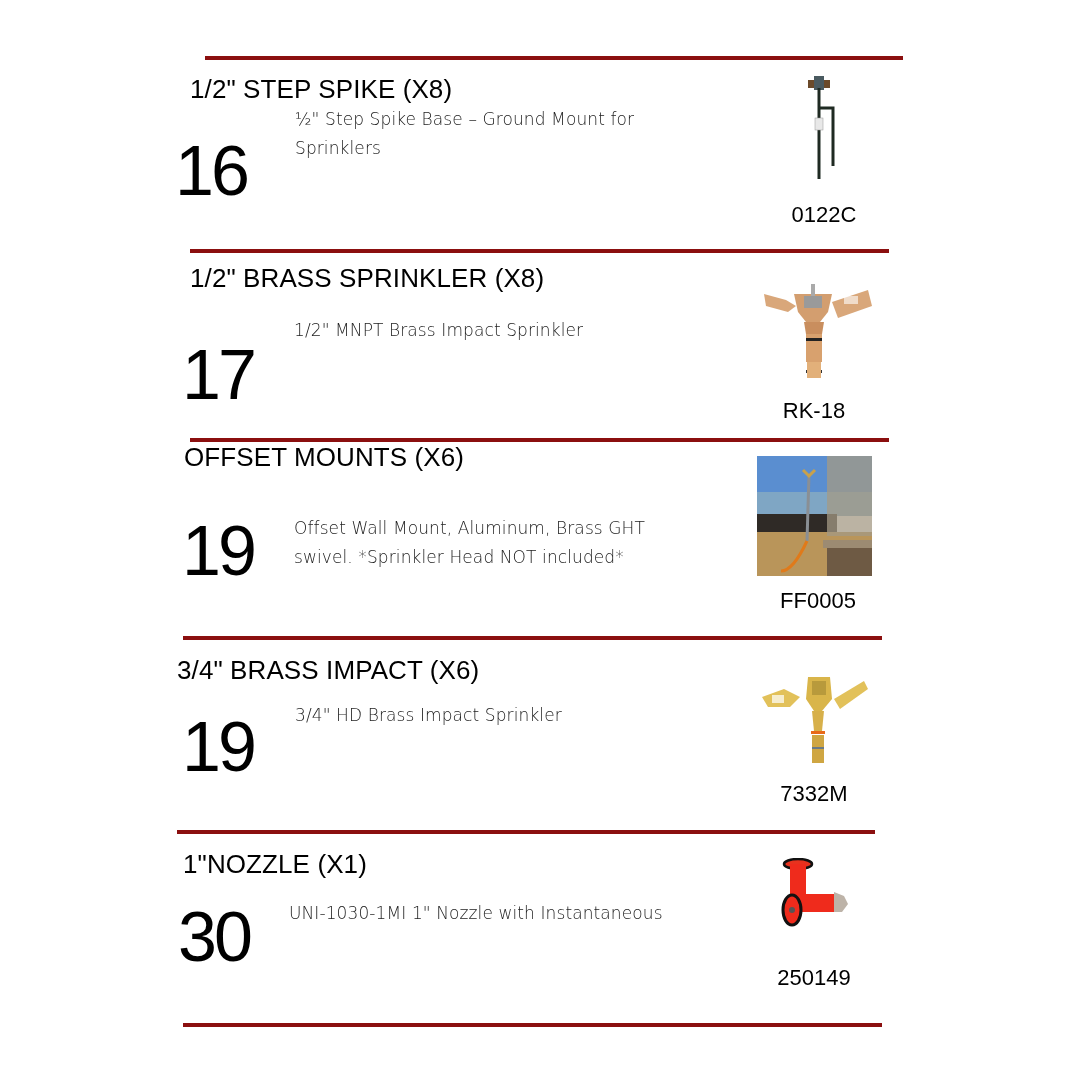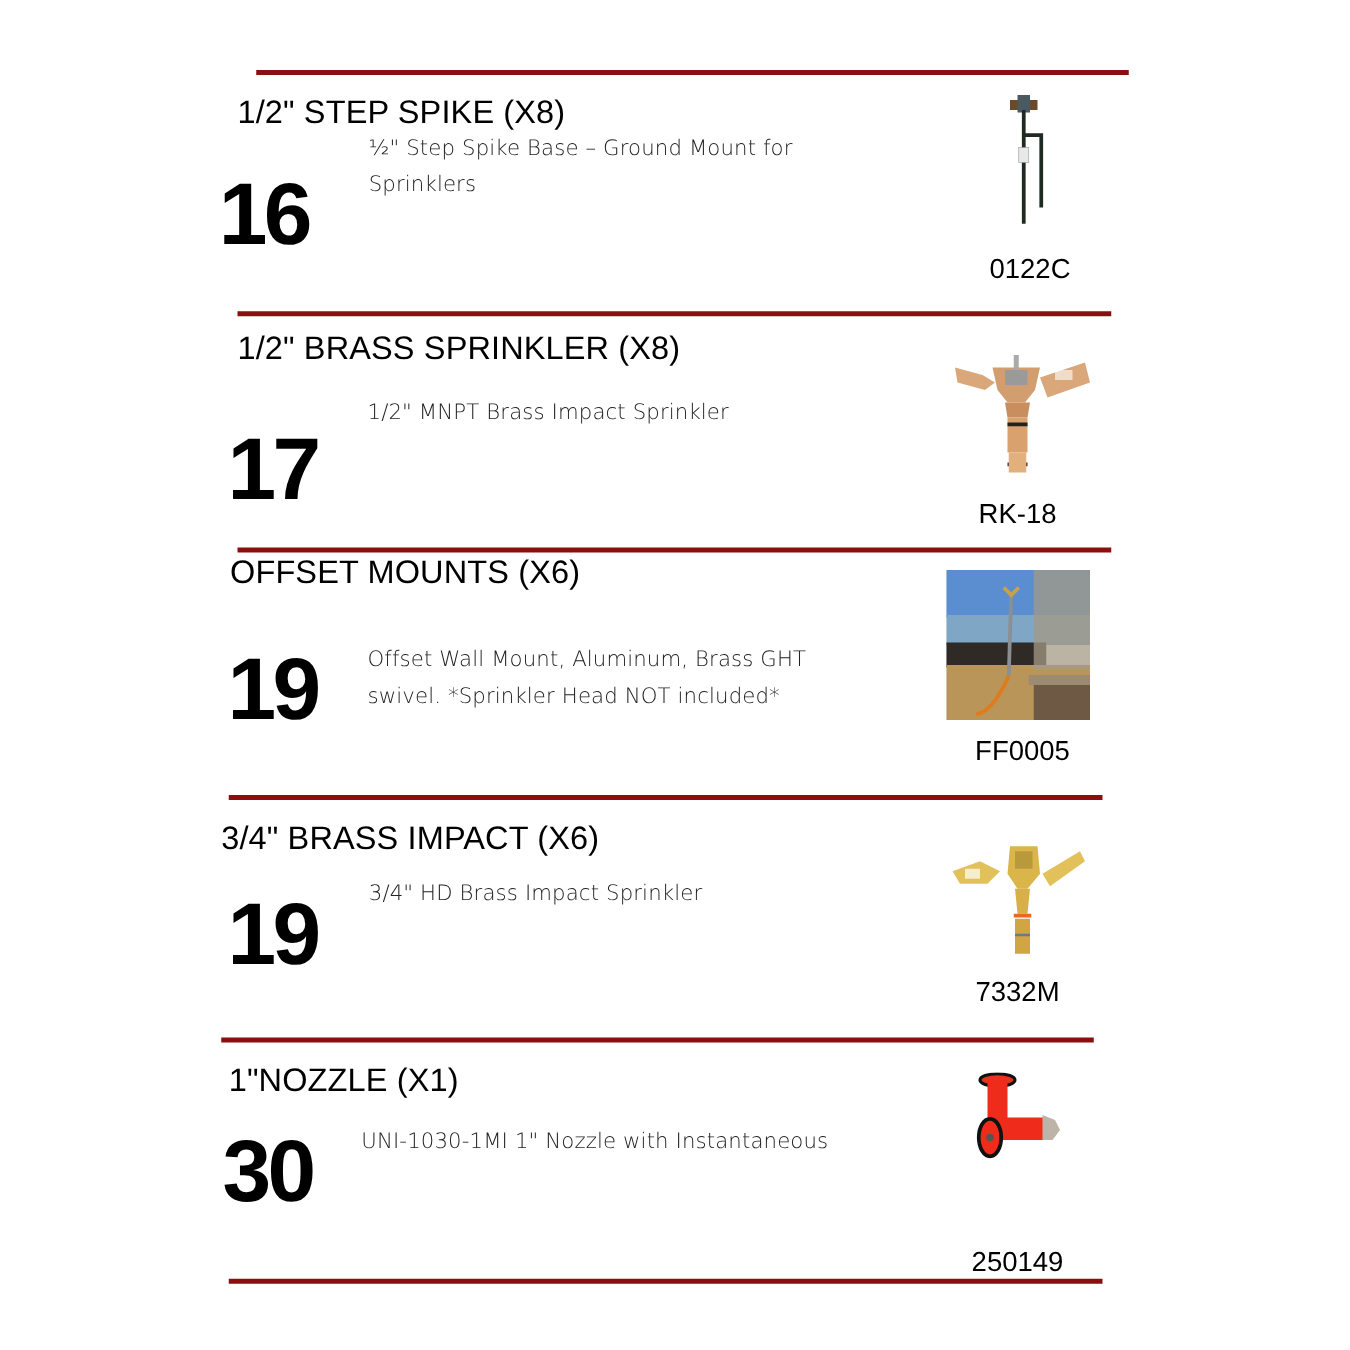--- a/index.html
+++ b/index.html
@@ -1,19 +1,19 @@
 <!DOCTYPE html>
 <html><head>
 <meta charset="utf-8">
 <style>
   html, body { margin:0; padding:0; background:#ffffff; }
   body { width:1080px; height:1080px; position:relative; overflow:hidden; font-family:"Liberation Sans", sans-serif; color:#000; }
   .rule { position:absolute; height:4px; background:#8b0f0f; }
   .title { position:absolute; font-family:"Liberation Sans", sans-serif; font-size:26px; font-weight:500; color:#000; white-space:nowrap; letter-spacing:0.1px; }
-  .num { position:absolute; font-family:"Liberation Sans", sans-serif; font-size:70px; font-weight:700; color:#000; letter-spacing:-3px; line-height:1; }
+  .num { position:absolute; font-family:"Liberation Sans", sans-serif; font-size:70px; font-weight:400; color:#000; letter-spacing:-3px; line-height:1; }
   .desc { position:absolute; font-family:"DejaVu Sans", sans-serif; font-size:17px; font-weight:300; color:#222; line-height:29px; width:400px; letter-spacing:0.1px; }
   .code { position:absolute; font-family:Liberation Sans, sans-serif; font-size:22px; font-weight:500; color:#000; text-align:center; width:120px; }
   .img { position:absolute; }
 </style>
 </head>
 <body>
 
 <div class="rule" style="left:205px; top:56px; width:698px;"></div>
 <div class="rule" style="left:190px; top:249px; width:699px;"></div>
 <div class="rule" style="left:190px; top:438px; width:699px;"></div>
@@ -108,14 +108,14 @@
   <div class="img" style="left:778px; top:858px; width:78px; height:72px;">
     <svg width="78" height="72" viewBox="0 0 78 72">
       <ellipse cx="20" cy="6" rx="14" ry="5" fill="#e8321e" stroke="#111" stroke-width="2.5"></ellipse>
       <rect x="12" y="6" width="16" height="40" fill="#ef2b1c"></rect>
       <rect x="20" y="36" width="38" height="18" fill="#ef2b1c"></rect>
       <path d="M56 34 L66 38 L70 46 L64 54 L56 54 Z" fill="#bdb3a8"></path>
       <ellipse cx="14" cy="52" rx="9" ry="15" fill="#ef2b1c" stroke="#111" stroke-width="3"></ellipse>
       <circle cx="14" cy="52" r="3" fill="#555"></circle>
     </svg>
   </div>
-  <div class="code" style="left:754px; top:965px;margin-top:32px;">250149</div>
+  <div class="code" style="left:754px; top:965px;">250149</div>
 </div>
 
 </body></html>

